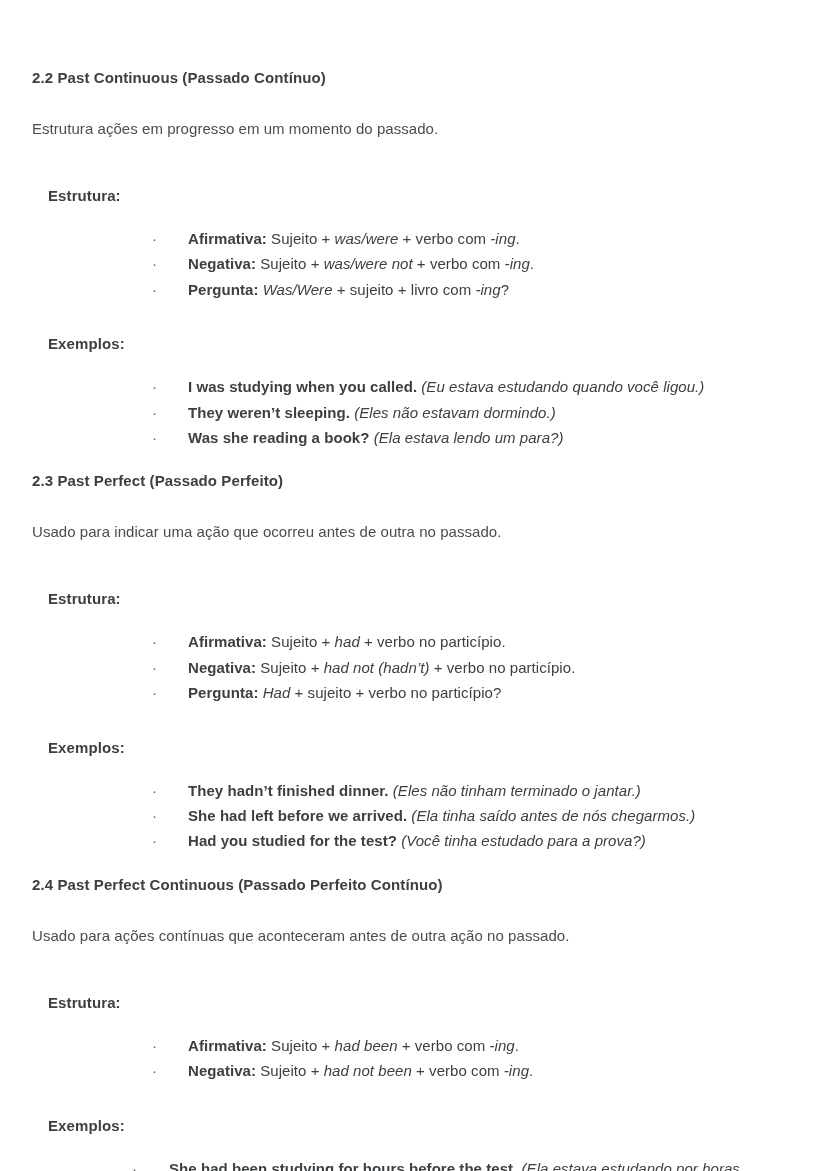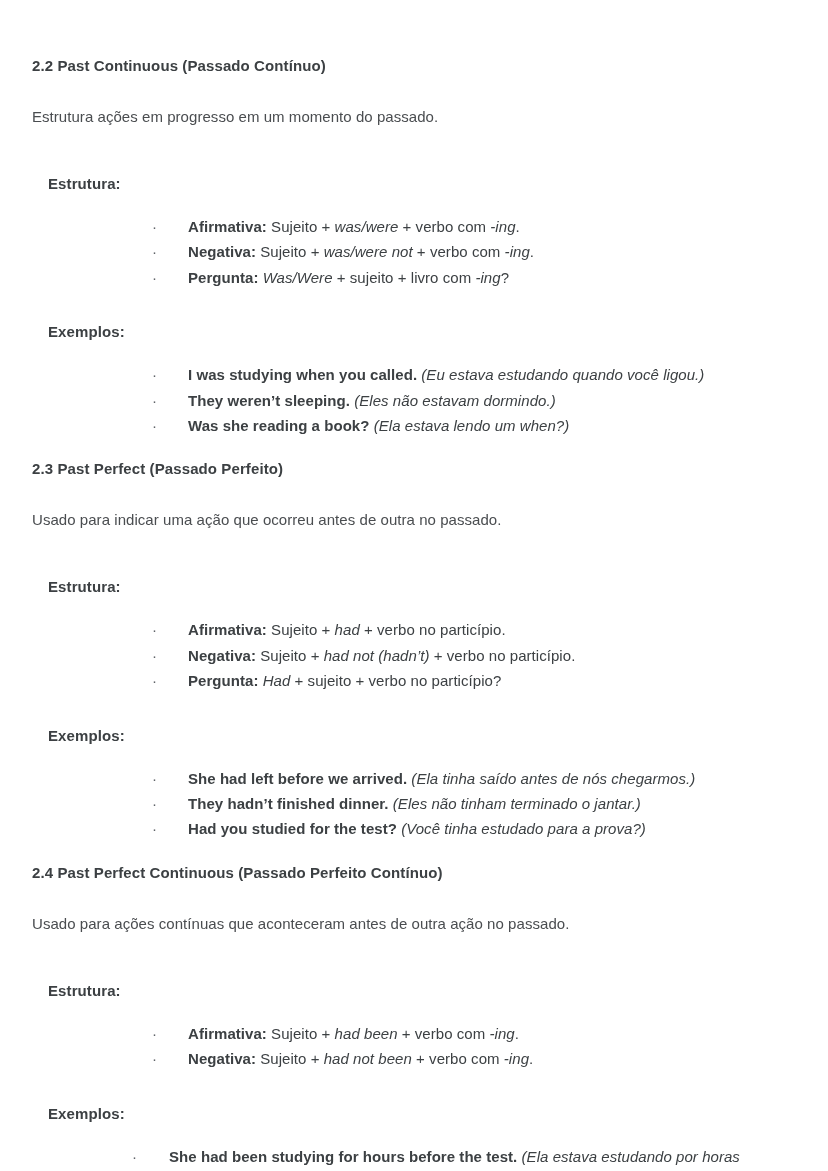--- a/index.html
+++ b/index.html
@@ -14,21 +14,21 @@
     font-family: "Liberation Sans", sans-serif;
     -webkit-font-smoothing: antialiased;
   }
   .page {
     position: relative;
     width: 784px;
     height: 1171px;
     background: #ffffff;
     overflow: hidden;
     box-sizing: border-box;
-    padding: 0 32px;
+    padding: 12px 32px;
   }
   .section {
     padding-top: 0;
   }
   h2.heading {
     margin: 0;
     font-size: 15px;
     line-height: 21px;
     font-weight: bold;
     color: #3c4043;
@@ -118,42 +118,42 @@
           <li><b>Afirmativa:</b><span> Sujeito + </span><i>was/were</i><span> + verbo com </span><i>-ing</i><span>.</span></li>
           <li><b>Negativa:</b><span> Sujeito + </span><i>was/were not</i><span> + verbo com </span><i>-ing</i><span>.</span></li>
           <li><b>Pergunta:</b><span> </span><i>Was/Were</i><span> + sujeito + livro com </span><i>-ing</i><span>?</span></li>
         </ul>
         <div class="sp-after-list"></div>
         <p class="label">Exemplos:</p>
         <div class="sp-after-label"></div>
         <ul class="bullets">
           <li><b>I was studying when you called.</b><span> </span><span class="trans">(Eu estava estudando quando você ligou.)</span></li>
           <li><b>They weren’t sleeping.</b><span> </span><span class="trans">(Eles não estavam dormindo.)</span></li>
-          <li><b>Was she reading a book?</b><span> </span><span class="trans">(Ela estava lendo um when?)</span></li>
+          <li><b>Was she reading a book?</b><span> </span><span class="trans">(Ela estava lendo um para?)</span></li>
         </ul>
         <div class="sp-before-heading"></div>
       </div>
       <div class="section">
         <h2 class="heading">2.3 Past Perfect (Passado Perfeito)</h2>
         <div class="sp-after-heading"></div>
         <p class="para">Usado para indicar uma ação que ocorreu antes de outra no passado.</p>
         <div class="sp-after-para"></div>
         <p class="label">Estrutura:</p>
         <div class="sp-after-label"></div>
         <ul class="bullets">
           <li><b>Afirmativa:</b><span> Sujeito + </span><i>had</i><span> + verbo no particípio.</span></li>
           <li><b>Negativa:</b><span> Sujeito + </span><i>had not (hadn’t)</i><span> + verbo no particípio.</span></li>
           <li><b>Pergunta:</b><span> </span><i>Had</i><span> + sujeito + verbo no particípio?</span></li>
         </ul>
         <div class="sp-after-list"></div>
         <p class="label">Exemplos:</p>
         <div class="sp-after-label"></div>
         <ul class="bullets">
+          <li><b>They hadn’t finished dinner.</b><span> </span><span class="trans">(Eles não tinham terminado o jantar.)</span></li>
           <li><b>She had left before we arrived.</b><span> </span><span class="trans">(Ela tinha saído antes de nós chegarmos.)</span></li>
-          <li><b>They hadn’t finished dinner.</b><span> </span><span class="trans">(Eles não tinham terminado o jantar.)</span></li>
           <li><b>Had you studied for the test?</b><span> </span><span class="trans">(Você tinha estudado para a prova?)</span></li>
         </ul>
         <div class="sp-before-heading"></div>
       </div>
       <div class="section">
         <h2 class="heading">2.4 Past Perfect Continuous (Passado Perfeito Contínuo)</h2>
         <div class="sp-after-heading"></div>
         <p class="para">Usado para ações contínuas que aconteceram antes de outra ação no passado.</p>
         <div class="sp-after-para"></div>
         <p class="label">Estrutura:</p>

